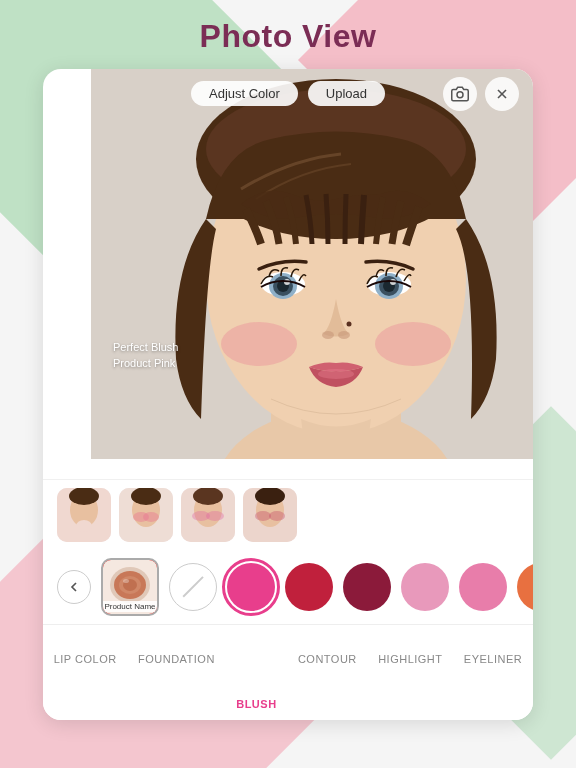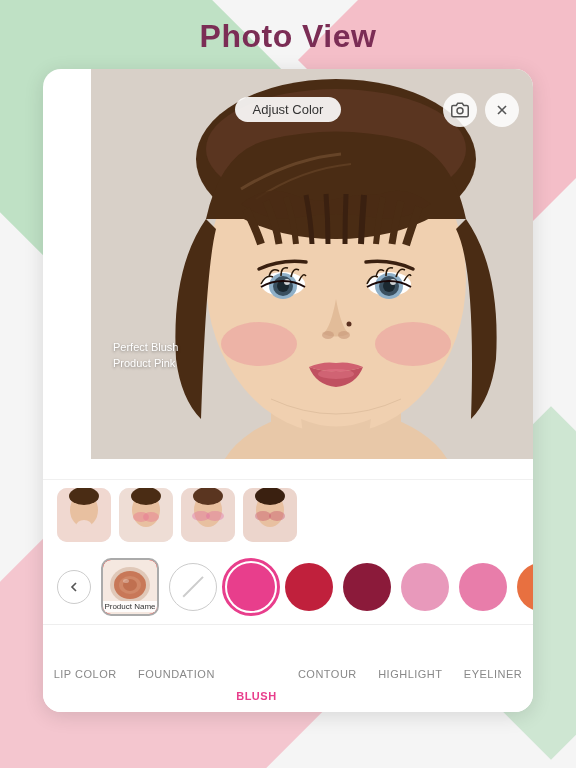--- a/index.html
+++ b/index.html
@@ -94,21 +94,21 @@
       border-radius: 18px;
       overflow: hidden;
       box-shadow: 0 4px 20px rgba(0,0,0,0.12);
       margin-top: 8px;
       position: relative;
     }
 
     
     .card-topbar {
       position: absolute;
-      top: 28px;
+      top: 12px;
       left: 0;
       right: 0;
       display: flex;
       justify-content: center;
       align-items: center;
       gap: 10px;
       z-index: 10;
     }
     .topbar-btn {
       background: rgba(255,255,255,0.9);
@@ -265,24 +265,24 @@
       width: 60%;
       height: 1.5px;
       background: #ccc;
       transform: rotate(-45deg);
     }
 
     
     .bottom-nav {
       display: flex;
       justify-content: space-around;
-      align-items: center;
+      align-items: flex-start;
       background: white;
       border-top: 1px solid #eee;
-      padding: 18px 0 8px;
+      padding: 26px 0 8px;
       width: 490px;
     }
     .nav-item {
       display: flex;
       flex-direction: column;
       align-items: center;
       cursor: pointer;
       padding: 2px 8px;
     }
     .nav-label {
@@ -319,20 +319,21 @@
 <div class="content">
 
   <div class="header">
     <div class="header-title">Photo View</div>
   </div>
 
   <div class="photo-card">
 
     <div class="card-topbar">
       <button class="topbar-btn">Adjust Color</button>
+      <button class="topbar-btn">Upload</button>
       <button class="topbar-icon topbar-camera">
         <svg width="18" height="18" viewBox="0 0 24 24" fill="none" stroke="#555" stroke-width="2">
           <path d="M23 19a2 2 0 0 1-2 2H3a2 2 0 0 1-2-2V8a2 2 0 0 1 2-2h4l2-3h6l2 3h4a2 2 0 0 1 2 2z"></path>
           <circle cx="12" cy="13" r="4"></circle>
         </svg>
       </button>
       <button class="topbar-icon topbar-close">
         <svg width="16" height="16" viewBox="0 0 24 24" fill="none" stroke="#555" stroke-width="2.5">
           <line x1="18" y1="6" x2="6" y2="18"></line>
           <line x1="6" y1="6" x2="18" y2="18"></line>

